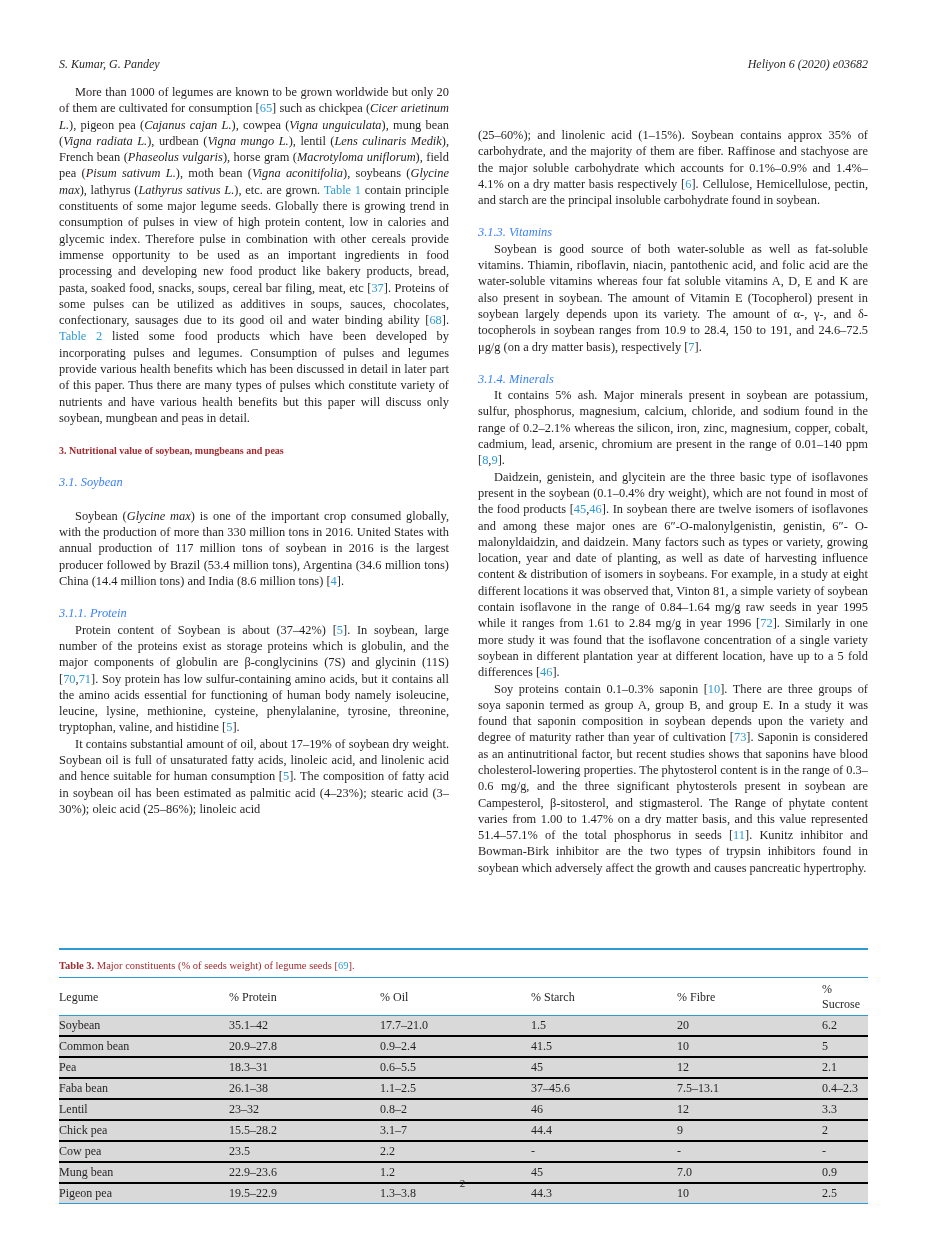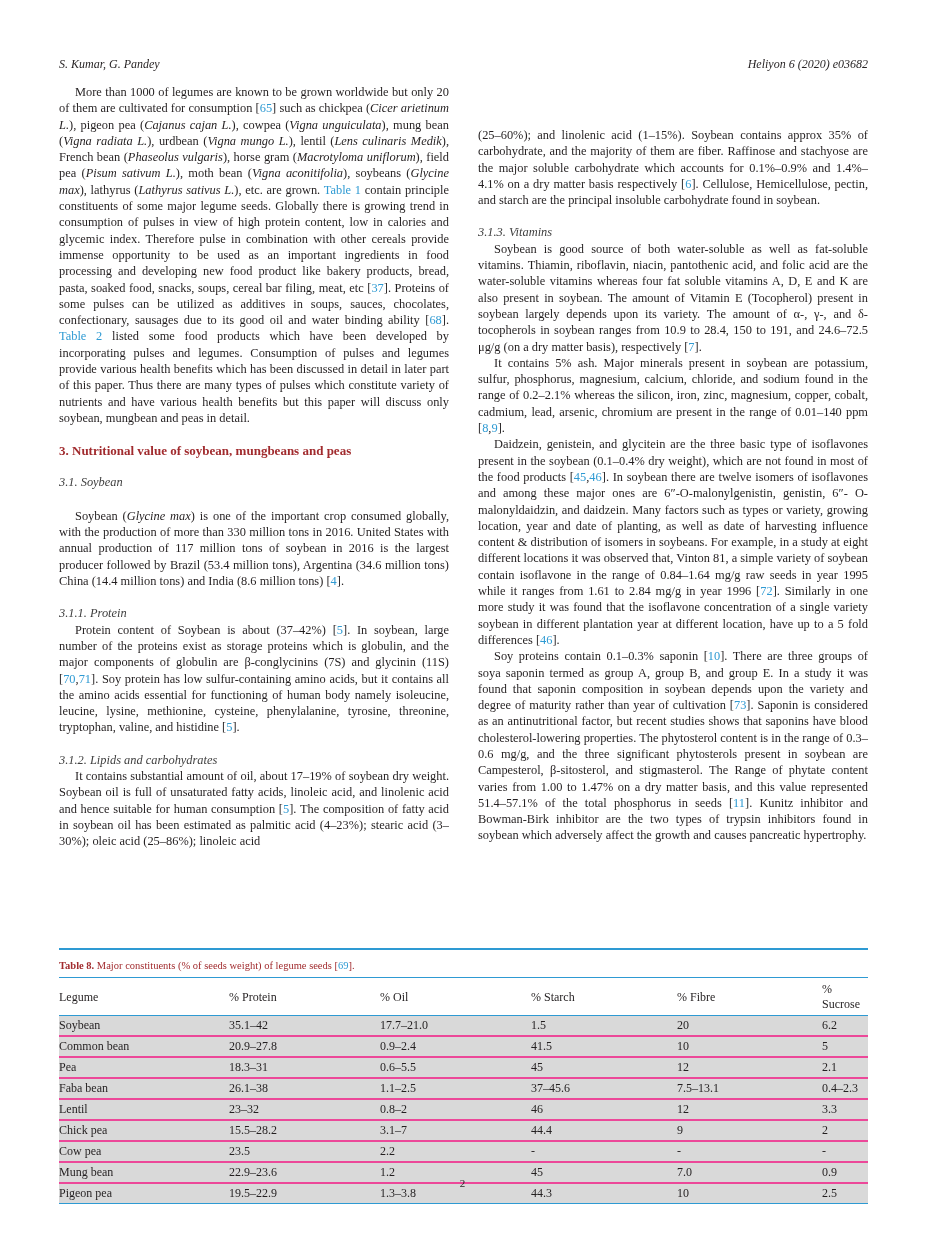--- a/index.html
+++ b/index.html
@@ -10,35 +10,35 @@
   .running-head .left { position: absolute; left: 0; top: 0; }
   .running-head .right { position: absolute; right: 0; top: 0; }
   .col { position: absolute; top: 84px; width: 390px;
          font-family: "Liberation Serif", serif; font-size: 12.4px; line-height: 16.3px;
          text-align: justify; hyphens: auto; }
   .col-left { left: 59px; }
   .col-right { left: 478px; margin-top: 43px; }
   .col p { margin: 0; }
   .col p.indent { text-indent: 16px; }
   .cite { color: #2e9ad3; }
-  .h-section { color: #a12b2e; font-weight: bold; font-size: 13px; margin: 14px 0 0 0; }
-  .h-sub { color: #404040; font-style: italic; margin: 0; }
+  .h-section { color: #a12b2e; font-weight: bold; font-size: 10px; margin: 14px 0 0 0; }
+  .h-sub { color: #3b82f6; font-style: italic; margin: 0; }
   .h-sub.gap { margin-top: 16px; }
   i { font-style: italic; }
 
   .table-block { position: absolute; top: 948px; left: 59px; width: 809px; }
   .table-rule-top { height: 2px; background: #2e9ad3; }
   .table-caption { font-family: "Liberation Serif", serif; font-size: 10.5px; color: #a12b2e;
          margin: 10px 0 6px 0; }
   .table-caption b { font-weight: bold; }
   table { width: 100%; border-collapse: collapse; font-family: "Liberation Serif", serif; font-size: 12px;
           color: #231f20; }
   thead tr { border-top: 1.5px solid #2e9ad3; border-bottom: 1.5px solid #2e9ad3; }
   th { font-weight: normal; text-align: left; padding: 4px 0 3px 0; height: 10px; }
-  tbody td { background: #d9d9d9; padding: 2px 0 2px 0; height: 13px; border-bottom: 2px solid #ec4899; }
+  tbody td { background: #d9d9d9; padding: 2px 0 2px 0; height: 13px; border-bottom: 2px solid #000000; }
   tbody tr:last-child td { border-bottom: 1.5px solid #2e9ad3; }
   th.c0, td.c0 { width: 170px; }
   th.c1, td.c1 { width: 151px; }
   th.c2, td.c2 { width: 151px; }
   th.c3, td.c3 { width: 146px; }
   th.c4, td.c4 { width: 145px; }
   th.c5, td.c5 { width: auto; }
 
   .page-number { position: absolute; top: 1177px; left: 0; width: 925px; text-align: center;
          font-family: "Liberation Serif", serif; font-size: 11px; color: #231f20; }
@@ -56,40 +56,40 @@
   <p class="indent"><span>More than 1000 of legumes are known to be grown worldwide but only 20 of them are cultivated for consumption [</span><a class="cite">65</a><span>] such as chickpea (</span><i>Cicer arietinum L.</i><span>), pigeon pea (</span><i>Cajanus cajan L.</i><span>), cowpea (</span><i>Vigna unguiculata</i><span>), mung bean (</span><i>Vigna radiata L.</i><span>), urdbean (</span><i>Vigna mungo L.</i><span>), lentil (</span><i>Lens culinaris Medik</i><span>), French bean (</span><i>Phaseolus vulgaris</i><span>), horse gram (</span><i>Macrotyloma uniflorum</i><span>), field pea (</span><i>Pisum sativum L.</i><span>), moth bean (</span><i>Vigna aconitifolia</i><span>), soybeans (</span><i>Glycine max</i><span>), lathyrus (</span><i>Lathyrus sativus L.</i><span>), etc. are grown. </span><a class="cite">Table 1</a><span> contain principle constituents of some major legume seeds. Globally there is growing trend in consumption of pulses in view of high protein content, low in calories and glycemic index. Therefore pulse in combination with other cereals provide immense opportunity to be used as an important ingredients in food processing and developing new food product like bakery products, bread, pasta, soaked food, snacks, soups, cereal bar filing, meat, etc [</span><a class="cite">37</a><span>]. Proteins of some pulses can be utilized as additives in soups, sauces, chocolates, confectionary, sausages due to its good oil and water binding ability [</span><a class="cite">68</a><span>]. </span><a class="cite">Table 2</a><span> listed some food products which have been developed by incorporating pulses and legumes. Consumption of pulses and legumes provide various health benefits which has been discussed in detail in later part of this paper. Thus there are many types of pulses which constitute variety of nutrients and have various health benefits but this paper will discuss only soybean, mungbean and peas in detail.</span></p>
 
   <p class="h-section" style="margin-top:17px;">3.  Nutritional value of soybean, mungbeans and peas</p>
   <p class="h-sub" style="margin-top:14px;">3.1.  Soybean</p>
 
   <p class="indent" style="margin-top:18px;"><span>Soybean (</span><i>Glycine max</i><span>) is one of the important crop consumed globally, with the production of more than 330 million tons in 2016. United States with annual production of 117 million tons of soybean in 2016 is the largest producer followed by Brazil (53.4 million tons), Argentina (34.6 million tons) China (14.4 million tons) and India (8.6 million tons) [</span><a class="cite">4</a><span>].</span></p>
 
   <p class="h-sub gap">3.1.1.  Protein</p>
   <p class="indent"><span>Protein content of Soybean is about (37–42%) [</span><a class="cite">5</a><span>]. In soybean, large number of the proteins exist as storage proteins which is globulin, and the major components of globulin are β-conglycinins (7S) and glycinin (11S) [</span><a class="cite">70</a><span>,</span><a class="cite">71</a><span>]. Soy protein has low sulfur-containing amino acids, but it contains all the amino acids essential for functioning of human body namely isoleucine, leucine, lysine, methionine, cysteine, phenylalanine, tyrosine, threonine, tryptophan, valine, and histidine [</span><a class="cite">5</a><span>].</span></p>
 
-  <p class="h-sub gap">3.1.2.  Lipids and carbohydrates</p>
   <p class="indent"><span>It contains substantial amount of oil, about 17–19% of soybean dry weight. Soybean oil is full of unsaturated fatty acids, linoleic acid, and linolenic acid and hence suitable for human consumption [</span><a class="cite">5</a><span>]. The composition of fatty acid in soybean oil has been estimated as palmitic acid (4–23%); stearic acid (3–30%); oleic acid (25–86%); linoleic acid</span></p>
 </div>
 
 <div class="col col-right">
   <p><span>(25–60%); and linolenic acid (1–15%). Soybean contains approx 35% of carbohydrate, and the majority of them are fiber. Raffinose and stachyose are the major soluble carbohydrate which accounts for 0.1%–0.9% and 1.4%–4.1% on a dry matter basis respectively [</span><a class="cite">6</a><span>]. Cellulose, Hemicellulose, pectin, and starch are the principal insoluble carbohydrate found in soybean.</span></p>
 
   <p class="h-sub gap">3.1.3.  Vitamins</p>
   <p class="indent"><span>Soybean is good source of both water-soluble as well as fat-soluble vitamins. Thiamin, riboflavin, niacin, pantothenic acid, and folic acid are the water-soluble vitamins whereas four fat soluble vitamins A, D, E and K are also present in soybean. The amount of Vitamin E (Tocopherol) present in soybean largely depends upon its variety. The amount of α-, γ-, and δ-tocopherols in soybean ranges from 10.9 to 28.4, 150 to 191, and 24.6–72.5 μg/g (on a dry matter basis), respectively [</span><a class="cite">7</a><span>].</span></p>
 
+  <p class="h-sub gap">3.1.4.  Minerals</p>
   <p class="indent"><span>It contains 5% ash. Major minerals present in soybean are potassium, sulfur, phosphorus, magnesium, calcium, chloride, and sodium found in the range of 0.2–2.1% whereas the silicon, iron, zinc, magnesium, copper, cobalt, cadmium, lead, arsenic, chromium are present in the range of 0.01–140 ppm [</span><a class="cite">8</a><span>,</span><a class="cite">9</a><span>].</span></p>
 
   <p class="indent"><span>Daidzein, genistein, and glycitein are the three basic type of isoflavones present in the soybean (0.1–0.4% dry weight), which are not found in most of the food products [</span><a class="cite">45</a><span>,</span><a class="cite">46</a><span>]. In soybean there are twelve isomers of isoflavones and among these major ones are 6″-O-malonylgenistin, genistin, 6″- O-malonyldaidzin, and daidzein. Many factors such as types or variety, growing location, year and date of planting, as well as date of harvesting influence content &amp; distribution of isomers in soybeans. For example, in a study at eight different locations it was observed that, Vinton 81, a simple variety of soybean contain isoflavone in the range of 0.84–1.64 mg/g raw seeds in year 1995 while it ranges from 1.61 to 2.84 mg/g in year 1996 [</span><a class="cite">72</a><span>]. Similarly in one more study it was found that the isoflavone concentration of a single variety soybean in different plantation year at different location, have up to a 5 fold differences [</span><a class="cite">46</a><span>].</span></p>
 
   <p class="indent"><span>Soy proteins contain 0.1–0.3% saponin [</span><a class="cite">10</a><span>]. There are three groups of soya saponin termed as group A, group B, and group E. In a study it was found that saponin composition in soybean depends upon the variety and degree of maturity rather than year of cultivation [</span><a class="cite">73</a><span>]. Saponin is considered as an antinutritional factor, but recent studies shows that saponins have blood cholesterol-lowering properties. The phytosterol content is in the range of 0.3–0.6 mg/g, and the three significant phytosterols present in soybean are Campesterol, β-sitosterol, and stigmasterol. The Range of phytate content varies from 1.00 to 1.47% on a dry matter basis, and this value represented 51.4–57.1% of the total phosphorus in seeds [</span><a class="cite">11</a><span>]. Kunitz inhibitor and Bowman-Birk inhibitor are the two types of trypsin inhibitors found in soybean which adversely affect the growth and causes pancreatic hypertrophy.</span></p>
 </div>
 
 <div class="table-block">
   <div class="table-rule-top"></div>
-  <div class="table-caption"><b>Table 8.</b><span> Major constituents (% of seeds weight) of legume seeds [</span><a class="cite">69</a><span>].</span></div>
+  <div class="table-caption"><b>Table 3.</b><span> Major constituents (% of seeds weight) of legume seeds [</span><a class="cite">69</a><span>].</span></div>
   <table>
     <thead>
       <tr>
         <th class="c0">Legume</th>
         <th class="c1">% Protein</th>
         <th class="c2">% Oil</th>
         <th class="c3">% Starch</th>
         <th class="c4">% Fibre</th>
         <th class="c5">% Sucrose</th>
       </tr>

